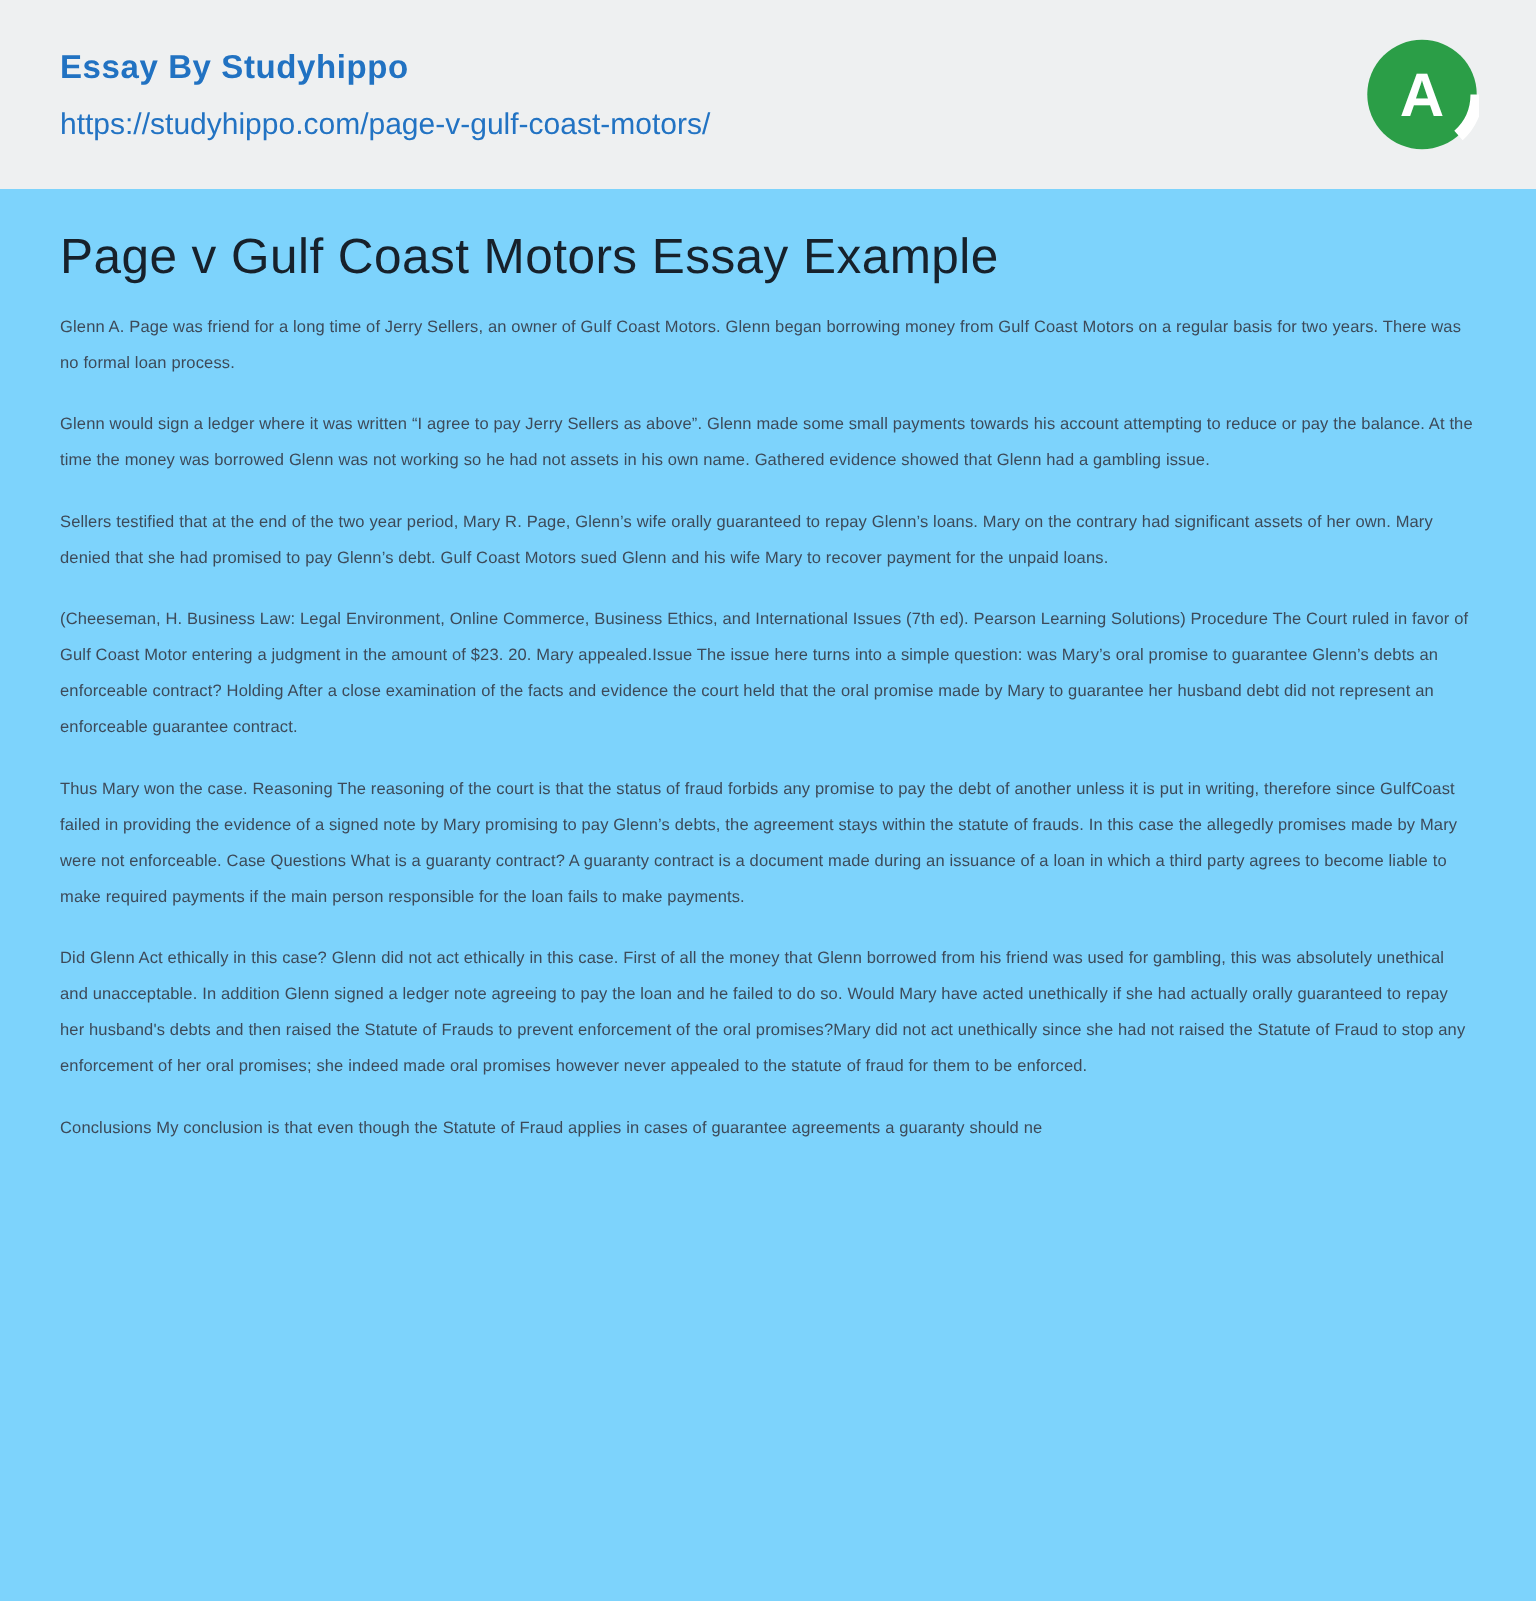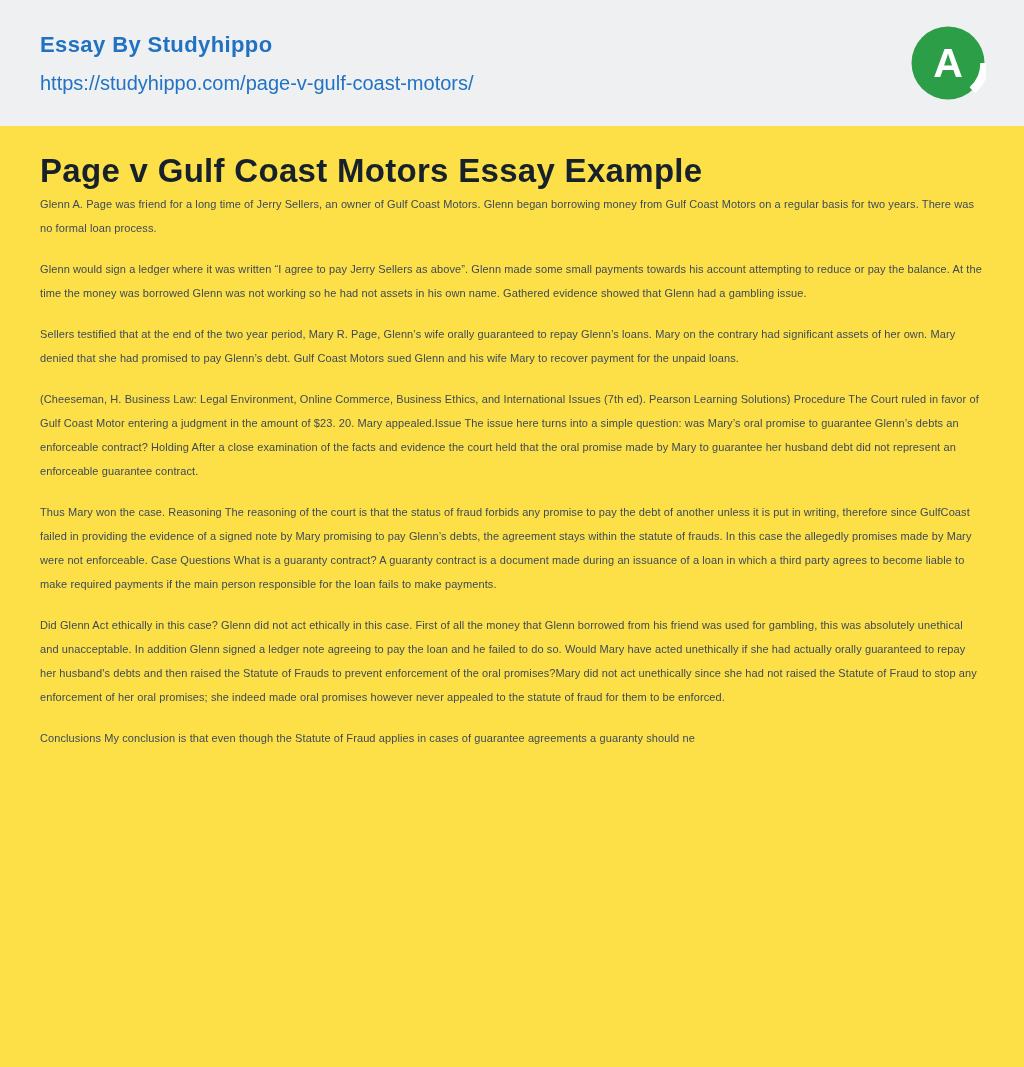--- a/index.html
+++ b/index.html
@@ -1,20 +1,20 @@
 <!DOCTYPE html>
 <html><head>
 <meta charset="utf-8">
 <style>
   * { margin: 0; padding: 0; box-sizing: border-box; }
   html, body { background: #ffffff; }
   .page {
     width: 1024px;
     height: 1067px;
-    background: #fde047;
+    background: #7dd3fc;
     overflow: hidden;
     font-family: "Liberation Sans", "DejaVu Sans", sans-serif;
     position: relative;
   }
   .site-header {
     background: #eef0f1;
     height: 126px;
     padding: 0 38px 0 40px;
     display: flex;
     align-items: center;
@@ -33,23 +33,23 @@
     font-size: 20px;
     text-decoration: none;
     cursor: pointer;
   }
   .logo { width: 76px; height: 76px; cursor: pointer; flex: 0 0 auto; }
   .logo svg { width: 100%; height: 100%; display: block; }
   .content { padding: 22px 40px 0 40px; }
   .title {
     color: #17212b;
     font-size: 33px;
-    font-weight: 700;
+    font-weight: 400;
     letter-spacing: 0.3px;
-    margin: 4px 0 2px 0;
+    margin: 4px 0 16px 0;
   }
   .para {
     color: #3d4a59;
     font-size: 11px;
     line-height: 24px;
     margin: 0 0 17px 0;
     letter-spacing: 0.1px;
   }
 </style>
 </head>

